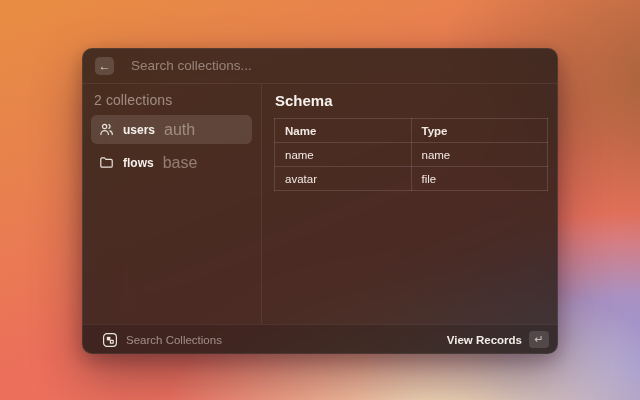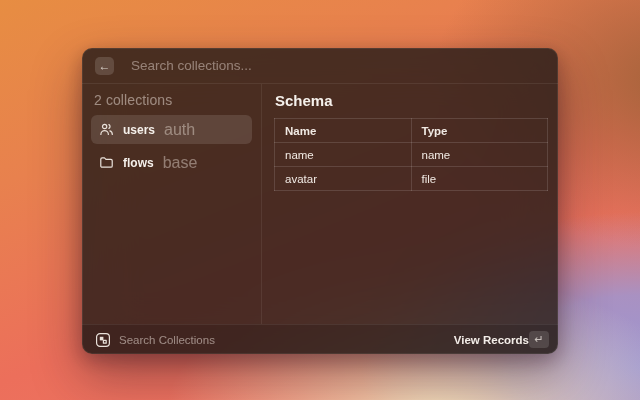--- a/index.html
+++ b/index.html
@@ -134,31 +134,31 @@
   table.schema th { font-weight: 600; }
   table.schema td { font-weight: 400; }
 
   
   .footer {
     height: 30px;
     flex: 0 0 30px;
     display: flex;
     align-items: center;
     gap: 8px;
-    padding: 0 9px 0 13px;
+    padding: 0 9px 0 20px;
     border-top: 1px solid rgba(255,255,255,0.07);
     background: rgba(0,0,0,0.12);
   }
   .logo { display: flex; align-items: center; }
   .footer-label { font-size: 11.5px; color: rgba(235,224,216,0.55); }
   .spacer { flex: 1; }
   .primary-action {
     display: flex;
     align-items: center;
-    gap: 0;
+    gap: 7px;
     background: transparent;
     border: none;
     cursor: pointer;
     font-family: inherit;
     padding: 0;
   }
   .action-label { font-size: 11.5px; font-weight: 700; color: #f3ede8; }
   kbd.keycap {
     display: inline-block;
     min-width: 20px;

